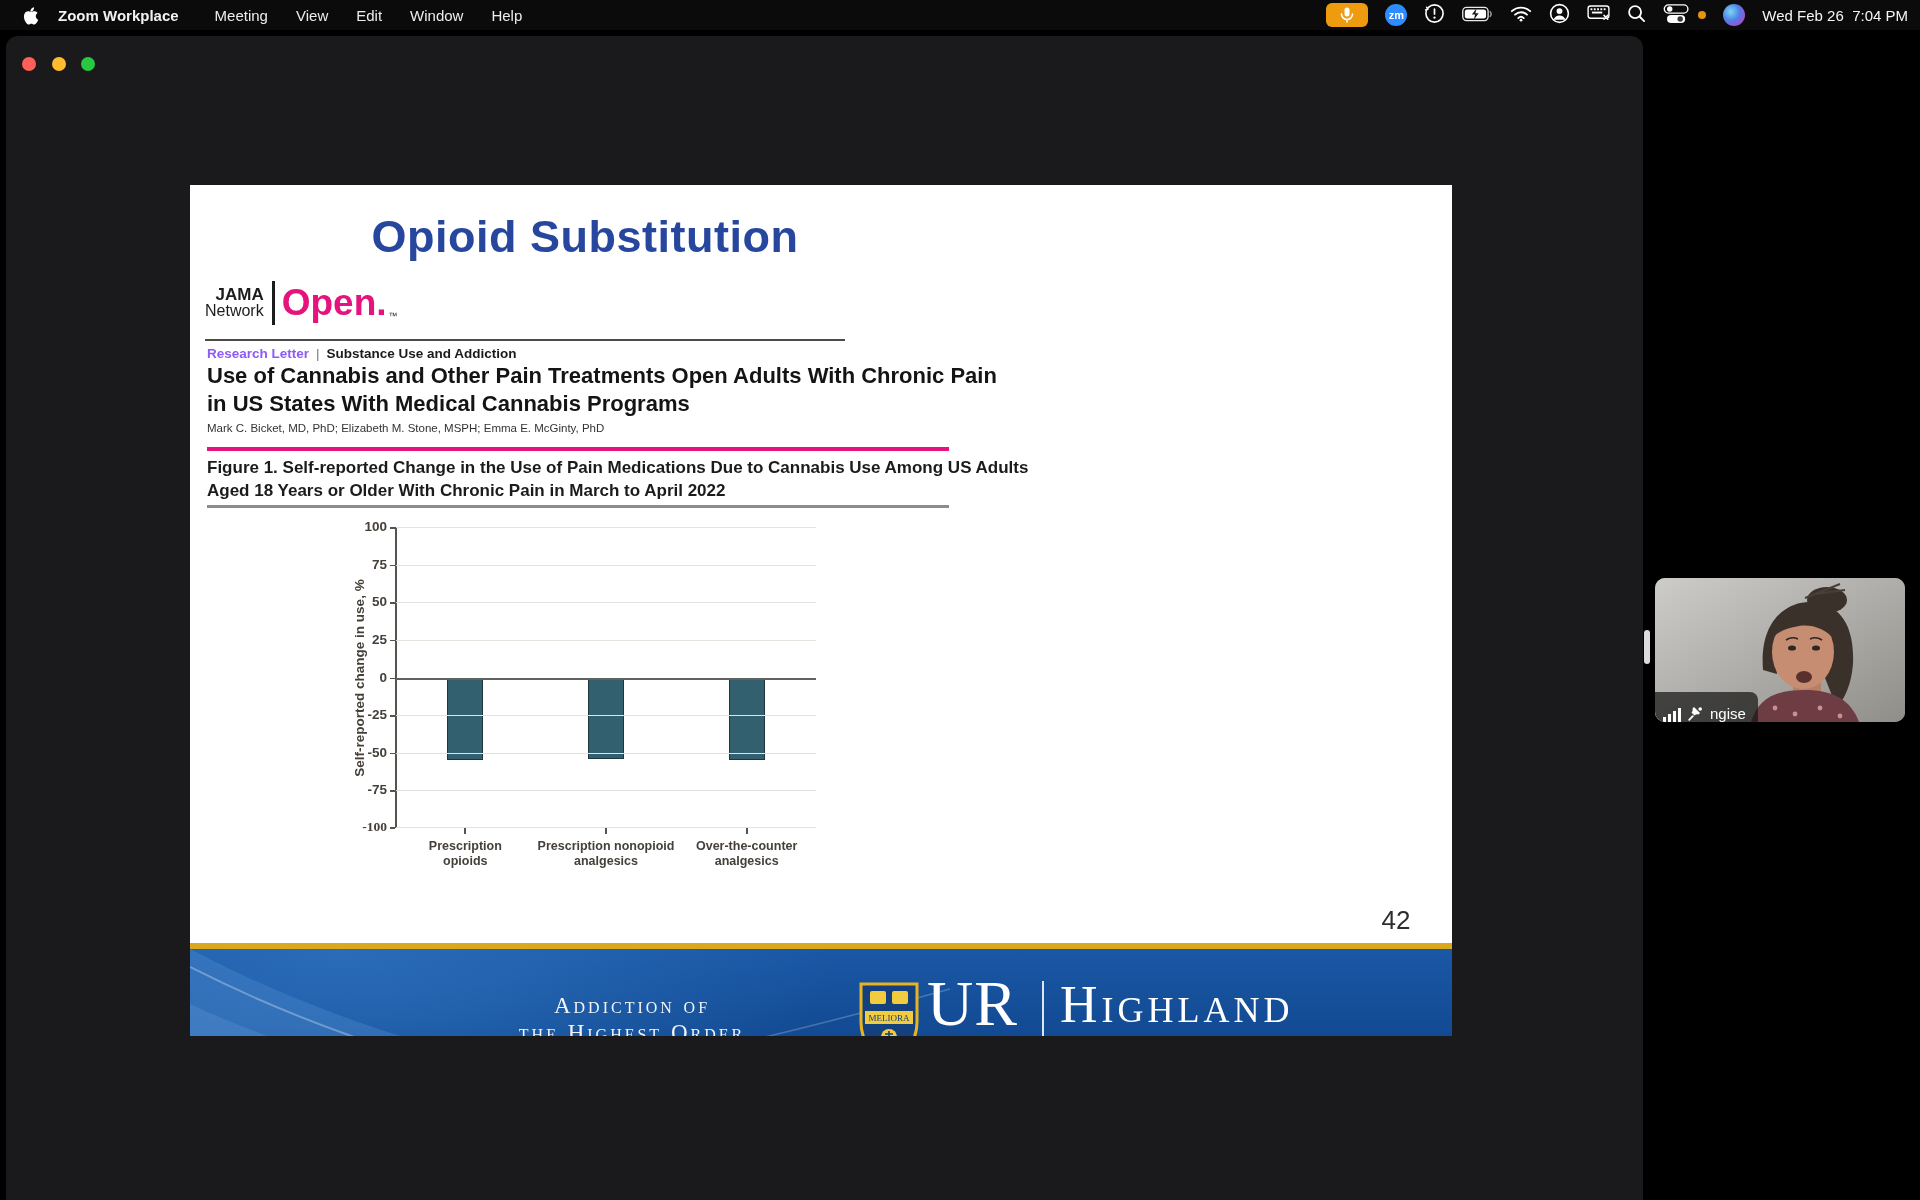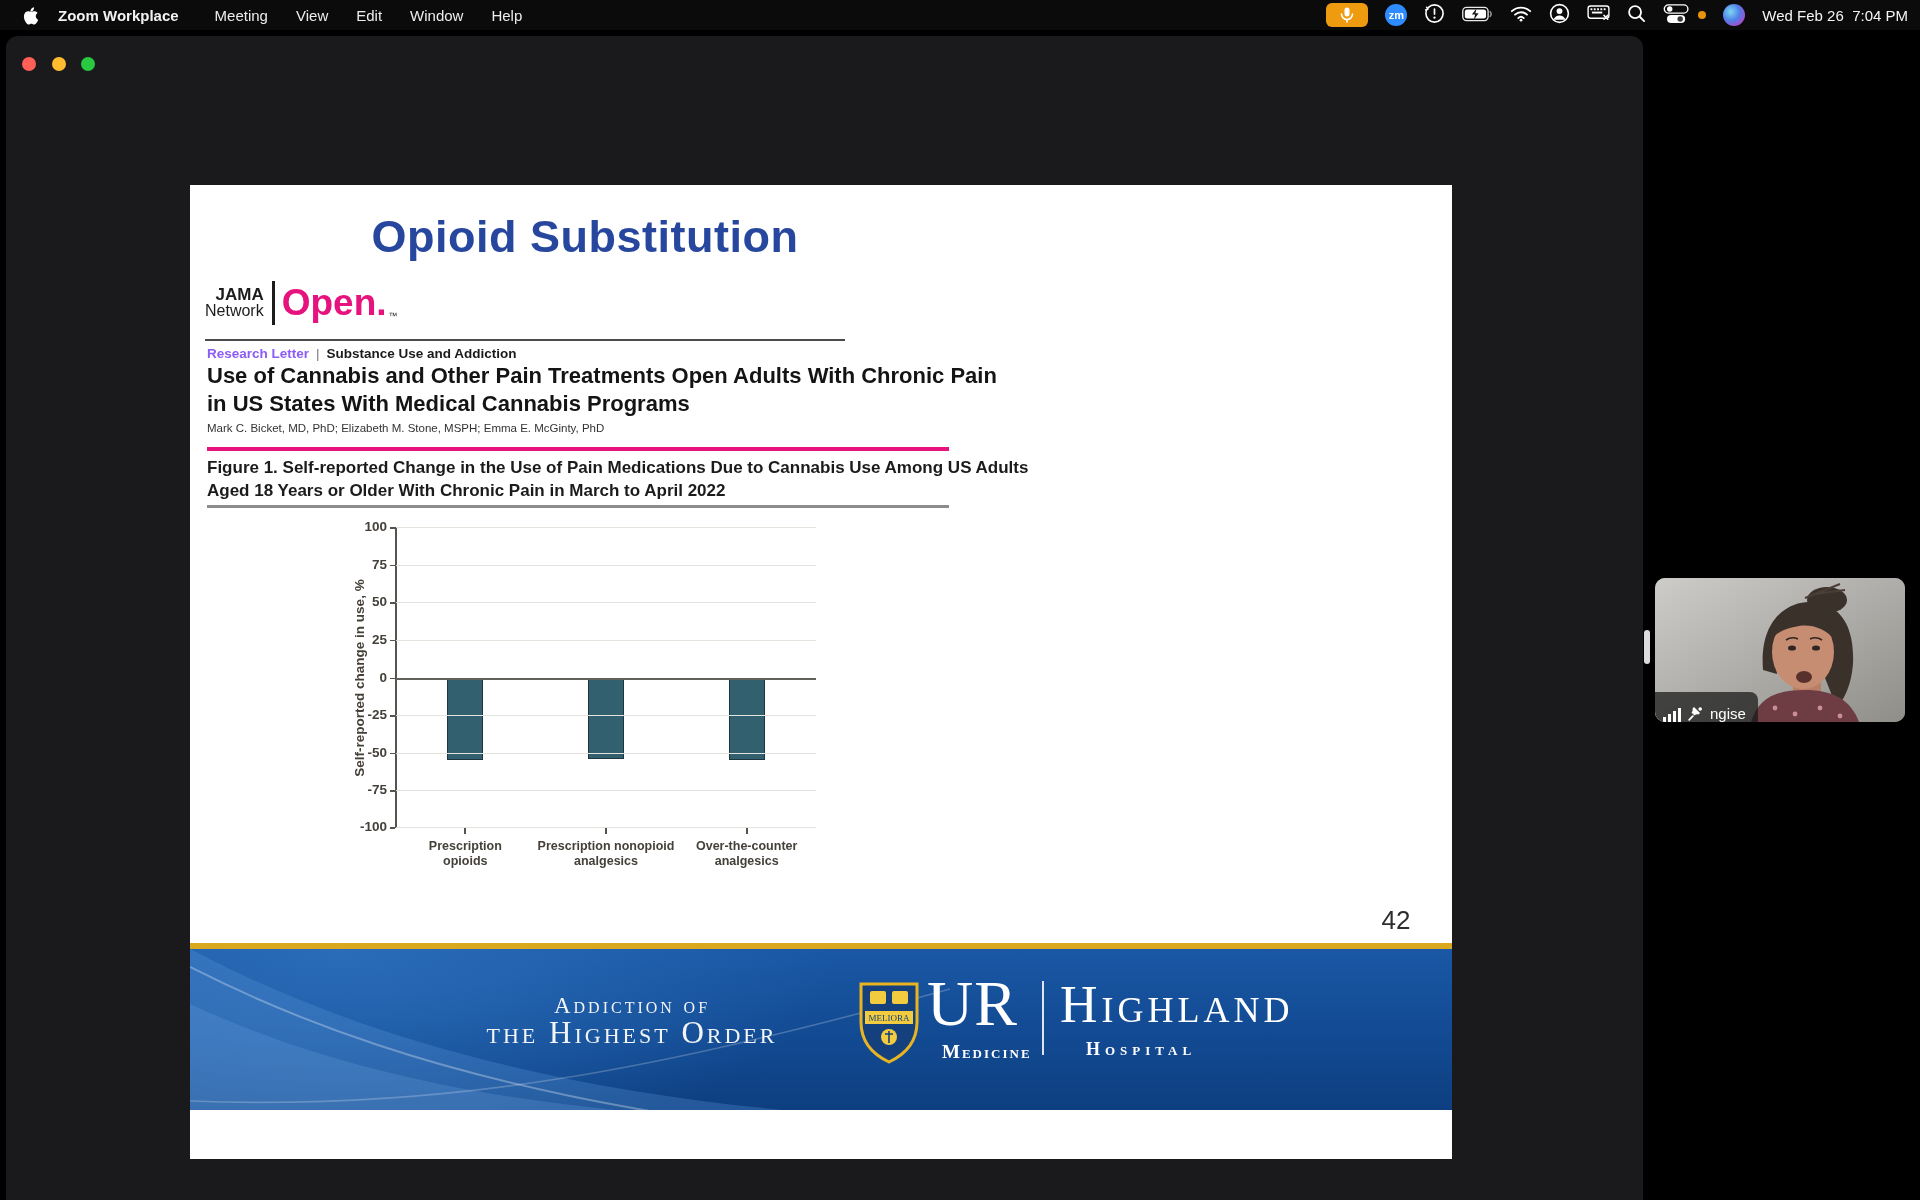--- a/index.html
+++ b/index.html
@@ -28,21 +28,21 @@
 
   
   #window { position:absolute; left:6px; top:36px; width:1637px; height:1164px;
             background:#1a1a1c; border-radius:12px 12px 0 0; }
   .traffic { position:absolute; top:21px; width:14px; height:14px; border-radius:50%; }
   #tl-close { left:16px; background:#ff5f57; }
   #tl-min   { left:46px; background:#febc2e; }
   #tl-zoom  { left:75px; background:#28c840; }
 
   
-  #slide { position:absolute; left:184px; top:149px; width:1262px; height:974px;
+  #slide { position:absolute; left:184px; top:149px; width:1262px; height:851px;
            background:#ffffff; overflow:hidden; color:#1a1a1a; }
   #slide-title { position:absolute; left:0; top:26px; width:790px; text-align:center;
            font-size:45px; font-weight:bold; color:#27479f; letter-spacing:0.5px; }
 
   
   #jama-logo { position:absolute; left:15px; top:96px; display:flex; align-items:center; }
   #jama-stack { text-align:right; line-height:16px; color:#1c1c1c; }
   #jama-stack .l1 { font-weight:bold; font-size:17px; }
   #jama-stack .l2 { font-size:16px; }
   #jama-bar { width:3px; height:44px; background:#1c1c1c; margin:0 7px 0 8px; }
@@ -88,21 +88,21 @@
   #footer { position:absolute; left:0; top:764px; width:1262px; height:161px;
             background:
               radial-gradient(ellipse 900px 380px at 12% 0%, #2a6cb8 0%, rgba(42,108,184,0) 55%),
               linear-gradient(180deg,#1a57a5 0%, #124a92 55%, #0d3f80 100%);
             overflow:hidden; }
   #footer svg.swoosh { position:absolute; left:0; top:0; }
   #motto { position:absolute; left:252px; top:44px; width:380px; text-align:center;
            font-family:"Liberation Serif", serif; color:#f3f4f6;
            font-variant:small-caps; letter-spacing:3px; }
   #motto .m1 { font-size:23px; line-height:26px; }
-  #motto .m2 { font-size:31px; line-height:28px; }
+  #motto .m2 { font-size:23px; line-height:28px; }
   #crest { position:absolute; left:668px; top:32px; }
   #ur-big { position:absolute; left:737px; top:18px; font-family:"Liberation Serif", serif;
             font-size:64px; color:#fff; letter-spacing:1px; }
   #ur-sub { position:absolute; left:752px; top:92px; font-family:"Liberation Serif", serif;
             font-variant:small-caps; font-size:19px; letter-spacing:2px; color:#fff; font-weight:bold; }
   #footer-divider { position:absolute; left:852px; top:32px; width:2px; height:74px;
             background:rgba(255,255,255,0.85); }
   #highland-big { position:absolute; left:870px; top:26px; font-family:"Liberation Serif", serif;
             font-variant:small-caps; font-size:52px; letter-spacing:4px; color:#fff; }
   #highland-sub { position:absolute; left:896px; top:90px; font-family:"Liberation Serif", serif;
@@ -272,21 +272,21 @@
         <div class="ytickmark" style="top: 188.125px;"></div>
         <div class="ytick" style="top: 180.125px;">-25</div>
         <div class="gridline" style="top: 225.75px;"></div>
         <div class="ytickmark" style="top: 225.75px;"></div>
         <div class="ytick" style="top: 217.75px;">-50</div>
         <div class="gridline" style="top: 263.375px;"></div>
         <div class="ytickmark" style="top: 263.375px;"></div>
         <div class="ytick" style="top: 255.375px;">-75</div>
         <div class="gridline" style="top: 300px;"></div>
         <div class="ytickmark" style="top: 300px;"></div>
-        <div class="ytick" style="top: 292px;">-100</div>
+        <div class="ytick" style="top: 292px; font-family: Liberation Serif, serif;">-100</div>
         <div class="xtickmark" style="left: 274.333px;"></div>
         <div class="cat-label" style="left: 190.333px;">Prescription
 opioids</div>
         <div class="xtickmark" style="left: 415px;"></div>
         <div class="cat-label" style="left: 331px;">Prescription nonopioid
 analgesics</div>
         <div class="xtickmark" style="left: 555.667px;"></div>
         <div class="cat-label" style="left: 471.667px;">Over-the-counter
 analgesics</div>
       </div>

